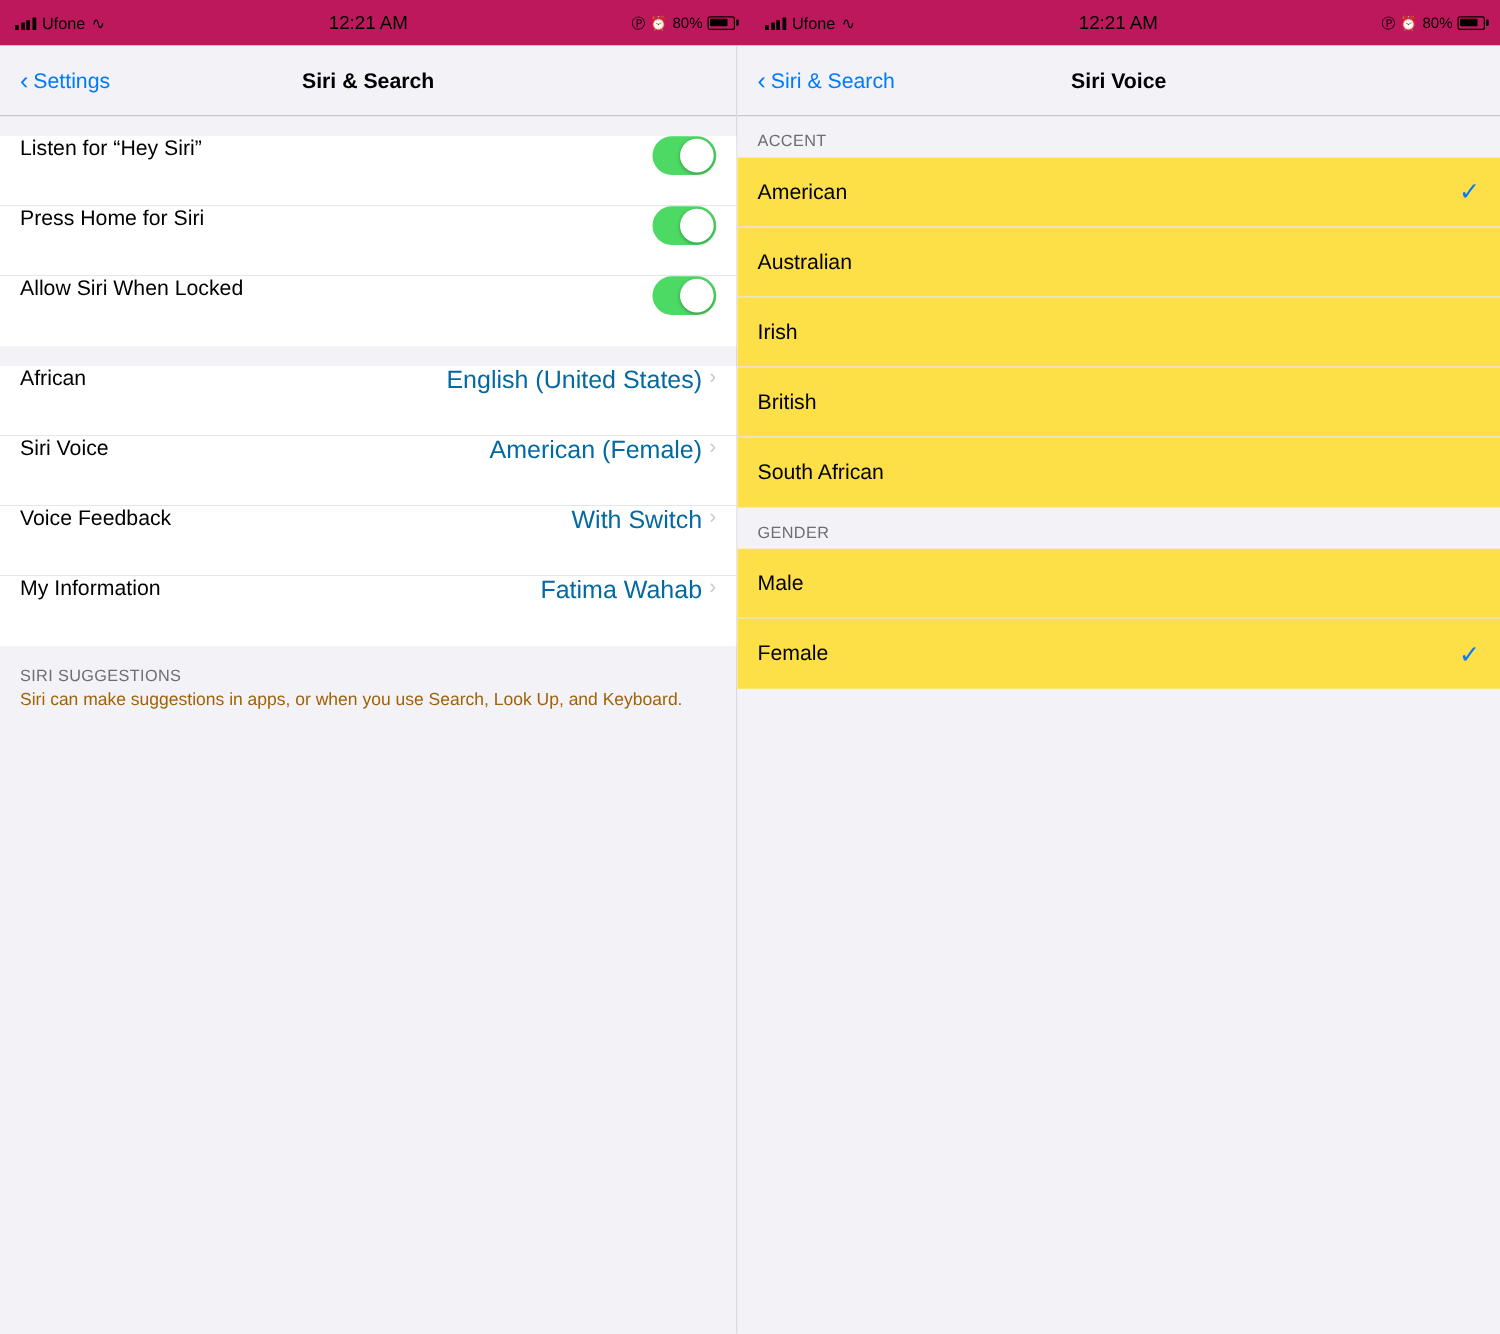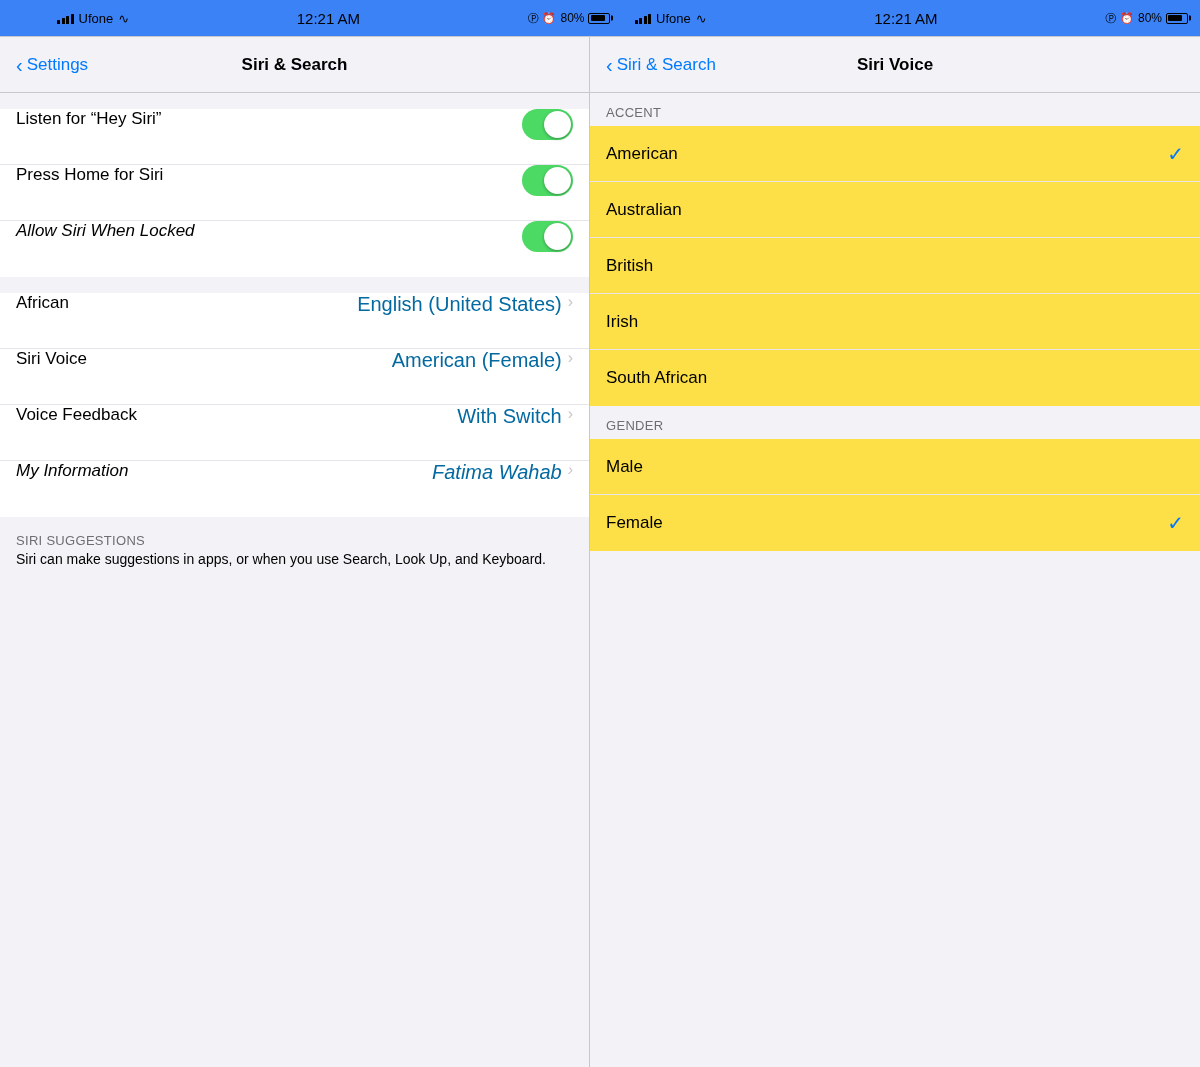--- a/index.html
+++ b/index.html
@@ -11,22 +11,21 @@
       overflow: hidden;
       display: flex;
       flex-direction: column;
     }
 
     
     .status-bar {
       display: flex;
       width: 100%;
       height: 36px;
-      background: #3b82f6;
-      padding-left: 45px;
+      background: #be185d;
     }
     .status-half {
       width: 50%;
       display: flex;
       align-items: center;
       padding: 0 12px;
       font-size: 13px;
       font-weight: 500;
       color: #000;
       justify-content: space-between;
@@ -152,21 +151,20 @@
       display: flex;
       align-items: flex-start;
       padding: 0 16px;
       min-height: 56px;
       background: #fff;
       border-bottom: 1px solid #e5e5ea;
       position: relative;
     }
     .settings-row:last-child {
       border-bottom: none;
-      font-style: italic;
     }
     .row-label {
       font-size: 17px;
       color: #000;
       flex: 1;
     }
     .row-value {
       font-size: 20px;
       color: #0369a1;
       margin-right: 6px;
@@ -217,21 +215,21 @@
     .siri-suggestions-title {
       font-size: 13px;
       color: #6d6d72;
       font-weight: 400;
       letter-spacing: 0.3px;
       margin-bottom: 1px;
       text-transform: uppercase;
     }
     .siri-suggestions-text {
       font-size: 14px;
-      color: #000000;
+      color: #a16207;
       line-height: 1.5;
     }
 
     
     .accent-list {
       background: #fff;
     }
     .accent-row {
       display: flex;
       align-items: center;
@@ -410,25 +408,25 @@
       <div class="accent-row">
         <span class="accent-label">American</span>
         <span class="checkmark">✓</span>
       </div>
 
       <div class="accent-row">
         <span class="accent-label">Australian</span>
       </div>
 
       <div class="accent-row">
+        <span class="accent-label">Irish</span>
+      </div>
+
+      <div class="accent-row">
         <span class="accent-label">British</span>
-      </div>
-
-      <div class="accent-row">
-        <span class="accent-label">Irish</span>
       </div>
 
       <div class="accent-row">
         <span class="accent-label">South African</span>
       </div>
     </div>
 
     <div class="section-header">GENDER</div>
 
     <div class="accent-list">

